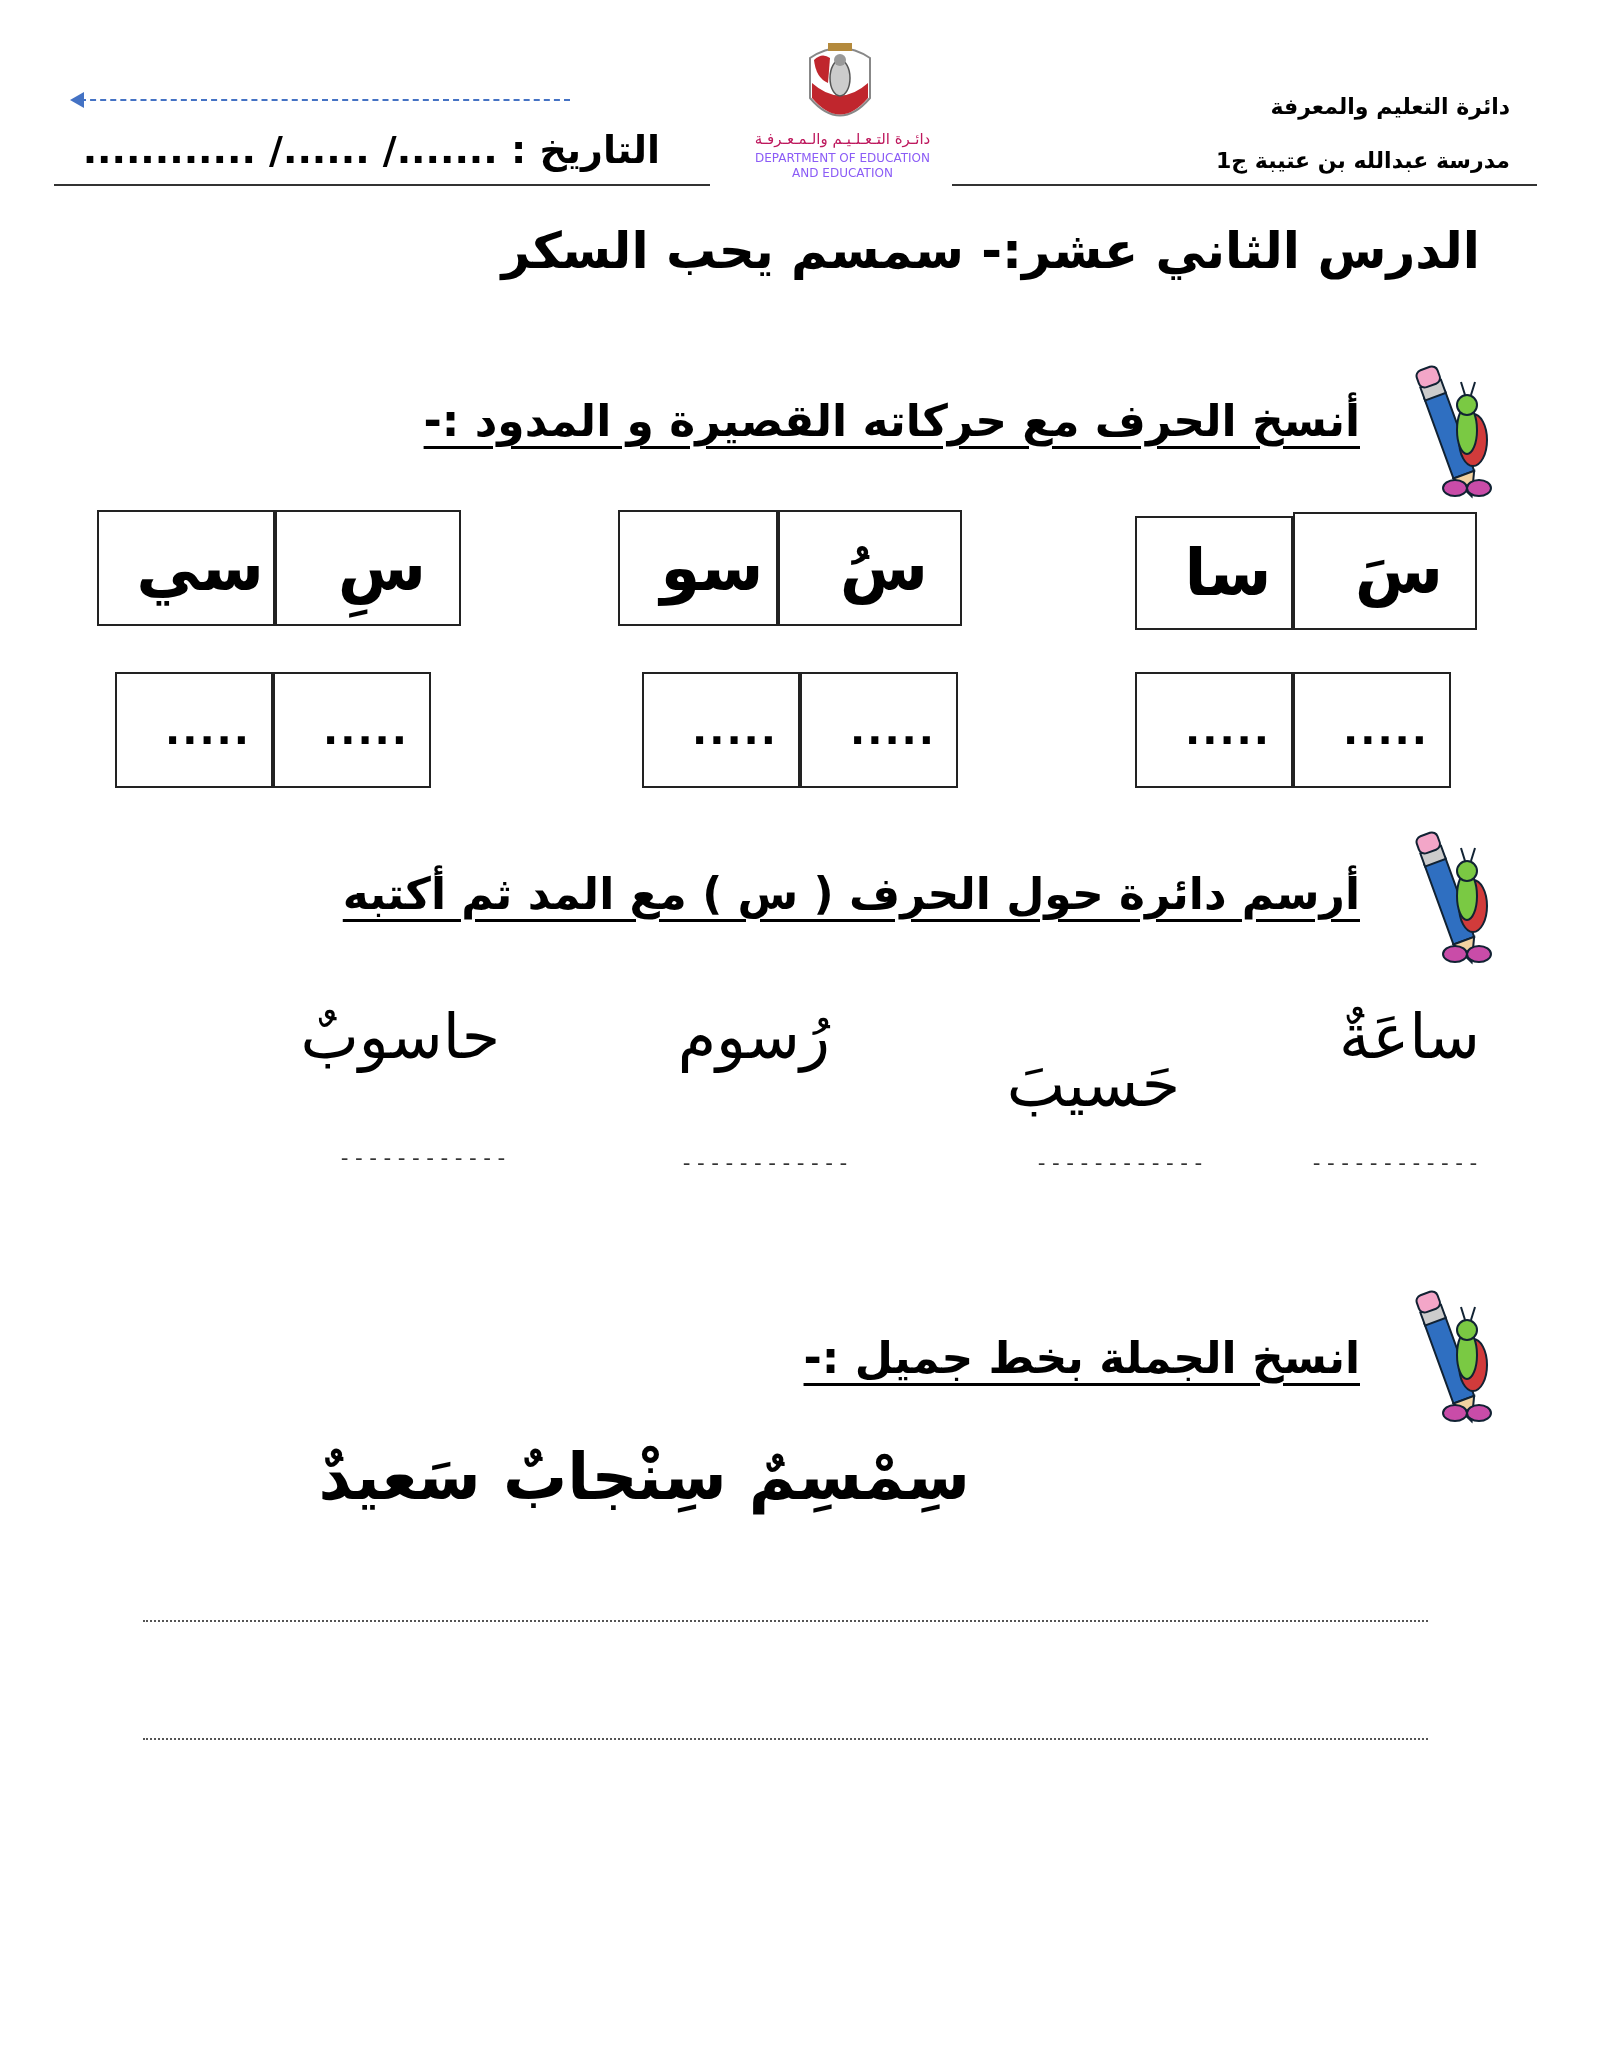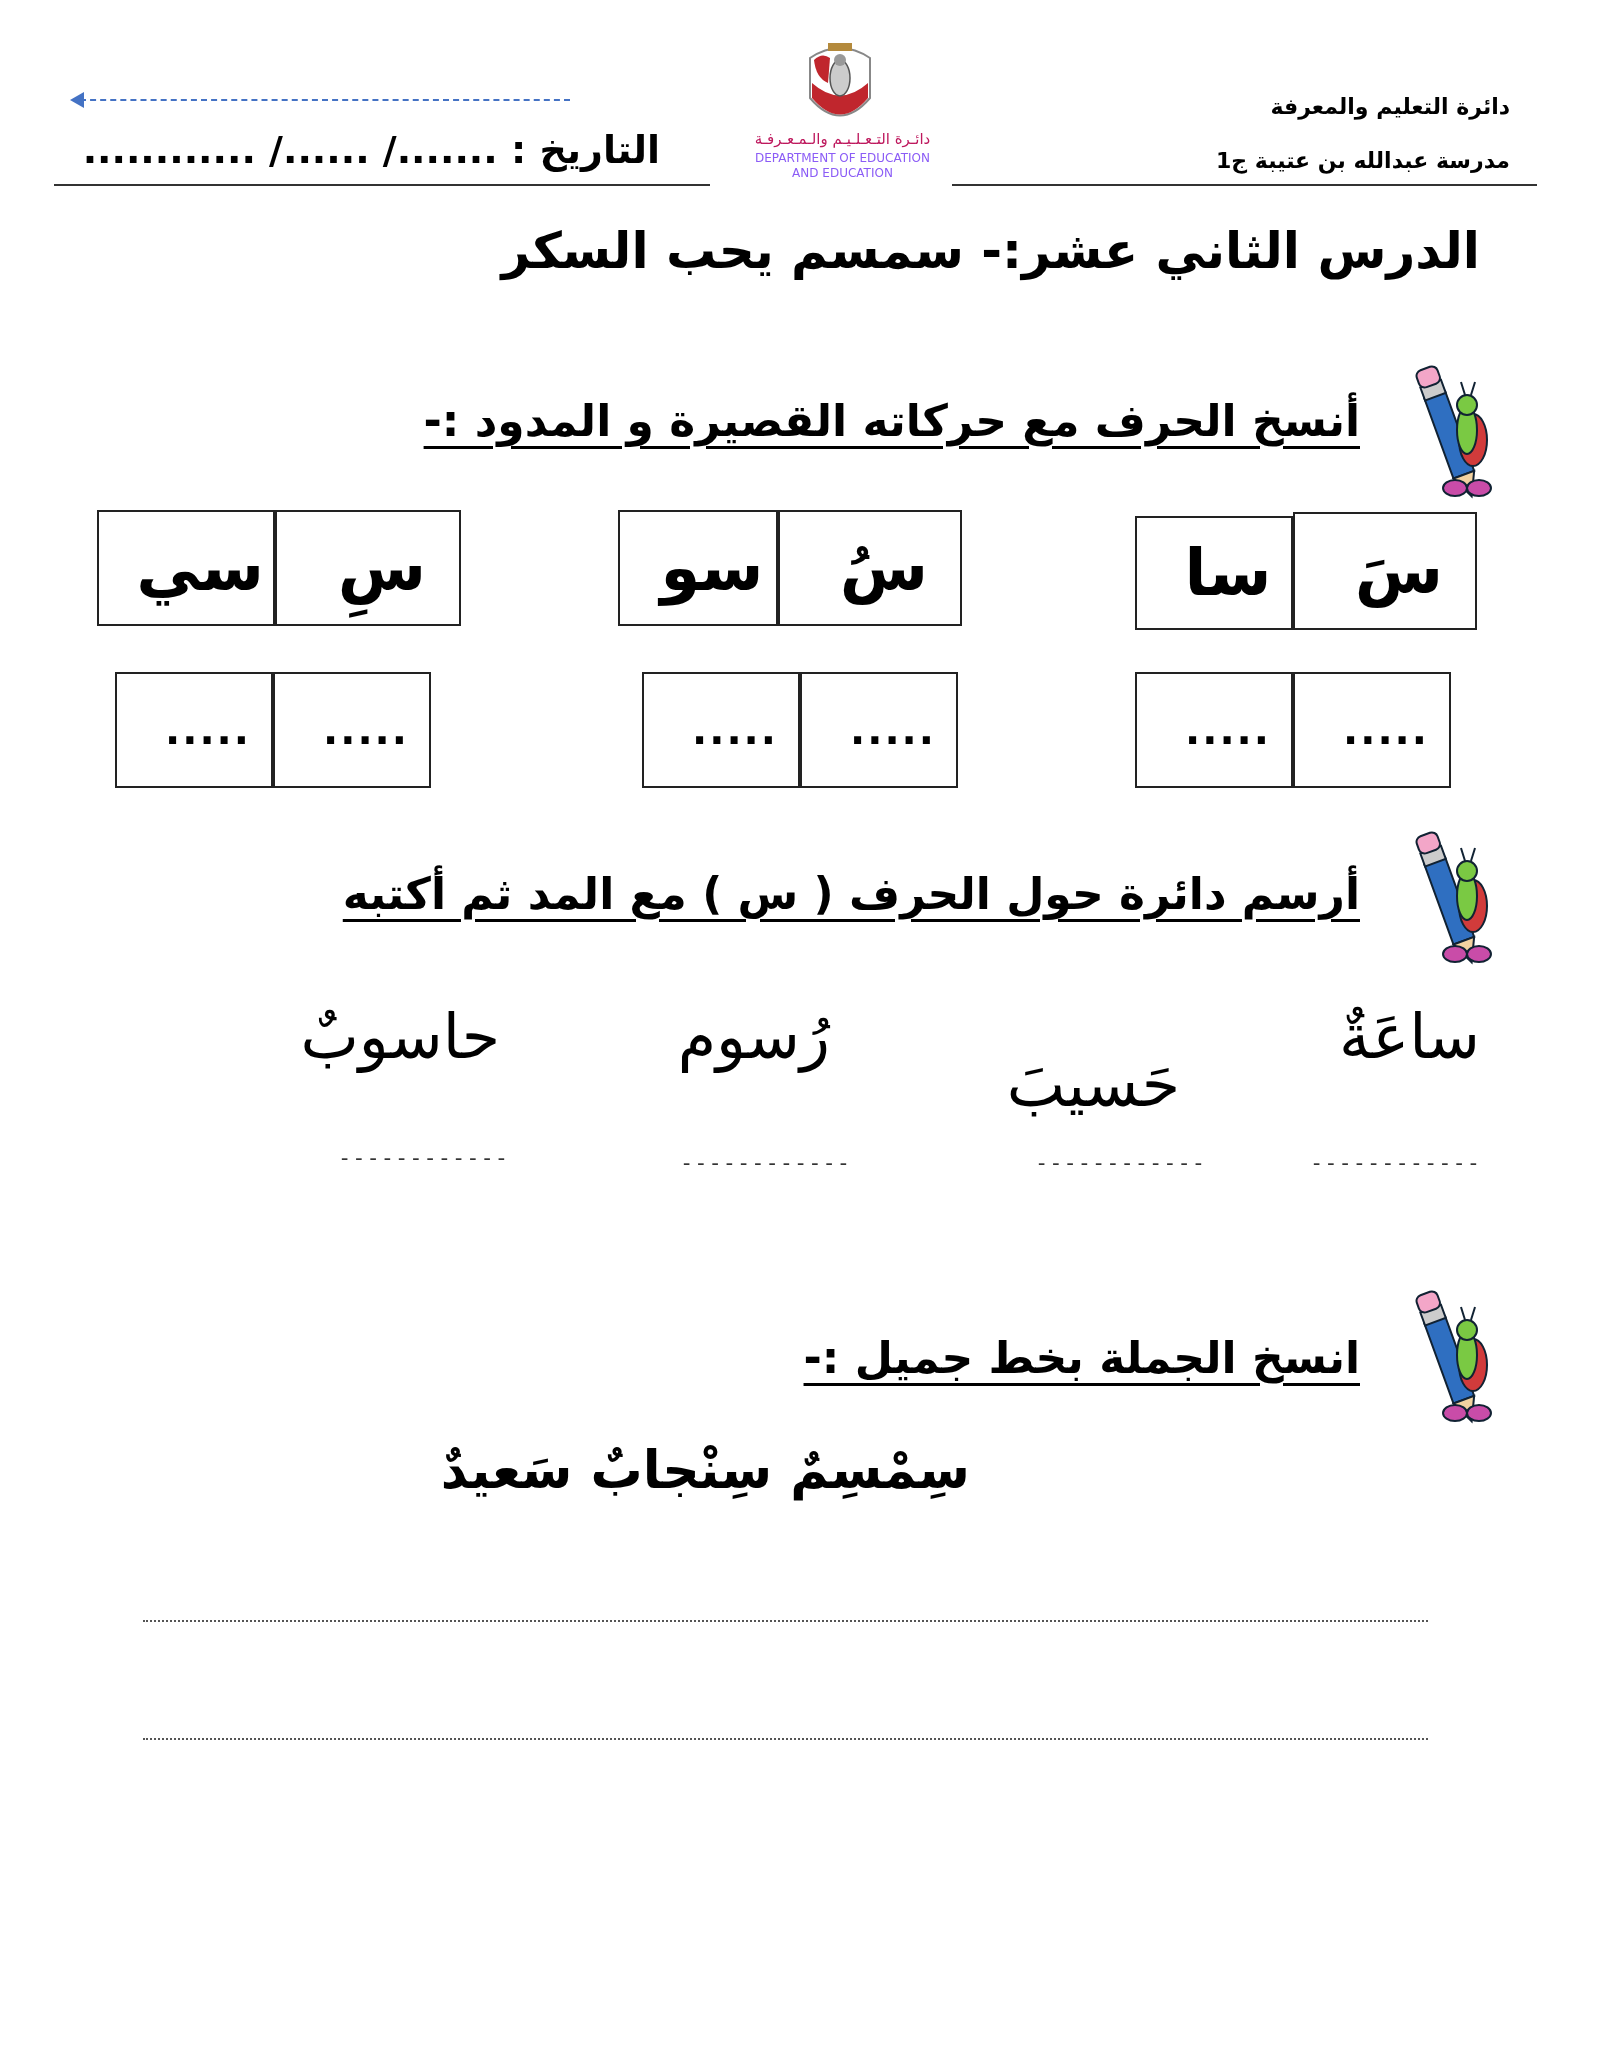--- a/index.html
+++ b/index.html
@@ -29,21 +29,21 @@
     .mascot { width: 80px; height: 140px; }
 
     .box-pair { position: absolute; display: flex; flex-direction: row-reverse; }
     .box { border: 2px solid #222; box-sizing: border-box; display: flex; align-items: center; justify-content: center;
       font-size: 64px; font-weight: bold; background: #fff; padding-left: 28px; }
     .box.dots { font-size: 40px; letter-spacing: 2px; }
 
     .word { position: absolute; font-size: 62px; font-weight: normal; white-space: nowrap; }
     .word-line { position: absolute; font-family: "DejaVu Sans Mono", monospace; font-size: 22px; color: #333; letter-spacing: 1px; white-space: nowrap; }
 
-    .sentence { right: 630px; top: 1440px; font-size: 52px; font-weight: bold; white-space: nowrap; }
+    .sentence { right: 630px; top: 1440px; font-size: 64px; font-weight: bold; white-space: nowrap; }
     .write-line { position: absolute; left: 143px; width: 1285px; border-top: 2px dotted #555; height: 0; }
   </style>
 </head>
 <body>
 
 <div class="arrow-head"></div>
 <div class="arrow-line"></div>
 
 <div class="abs date rtl">التاريخ : ......./ ....../ ............</div>
 <div class="hdr-line" style="left:54px; top:184px; width:656px;"></div>

